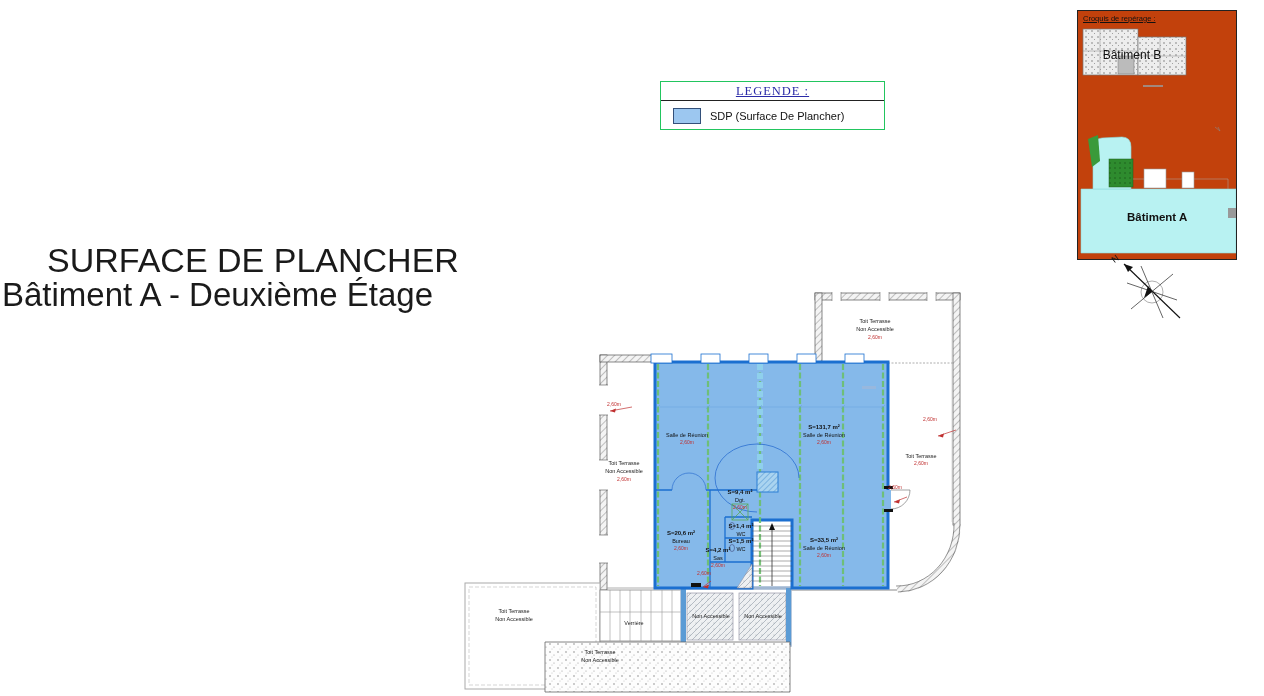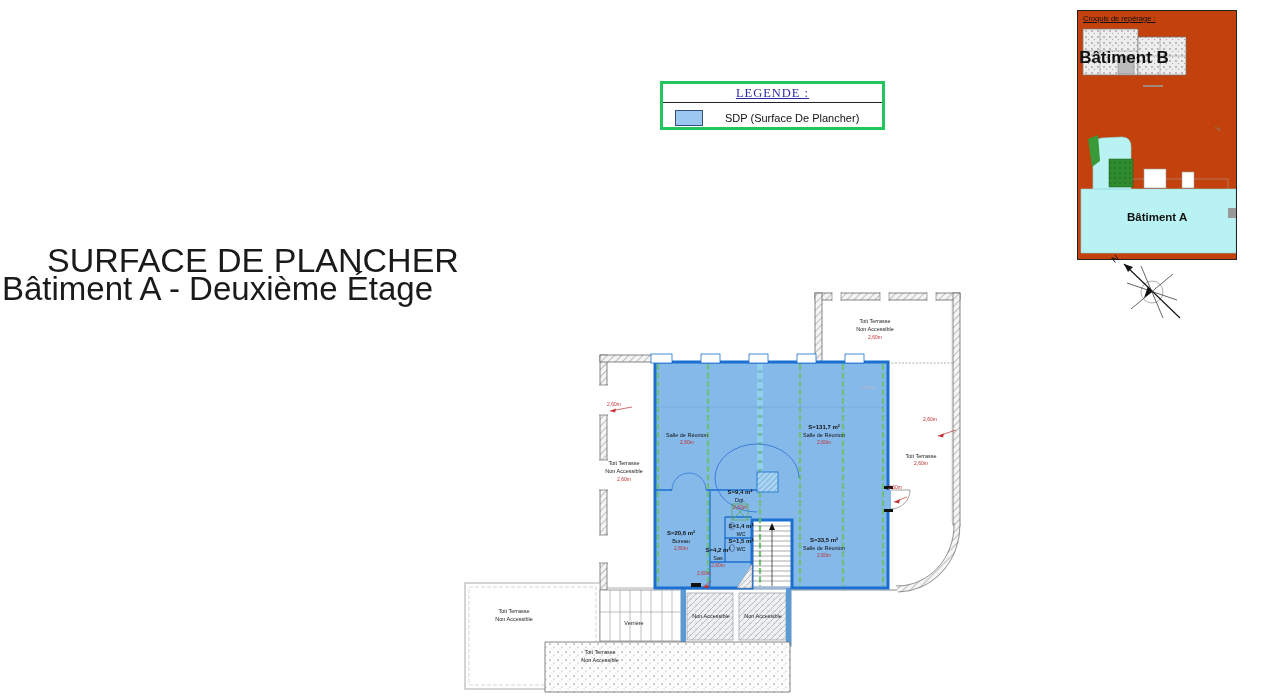--- a/index.html
+++ b/index.html
@@ -1,34 +1,34 @@
 <!DOCTYPE html>
 <html><head>
 <meta charset="utf-8">
 <style>
   html,body{margin:0;padding:0;background:#fff;}
   .page{position:relative;width:1264px;height:696px;background:#fff;overflow:hidden;
         font-family:"Liberation Sans",sans-serif;color:#111;}
 
   
   .title1{position:absolute;left:2px;top:241px;font-size:34px;color:#1a1a1a;white-space:nowrap;margin-left:45px;}
-  .title2{position:absolute;left:2px;top:270px;font-size:33px;color:#1a1a1a;white-space:nowrap;}
-
-  
-  .legend{position:absolute;left:660px;top:81px;width:225px;height:49px;border:3px solid #22c55e;background:#fff;box-sizing:border-box;}
+  .title2{position:absolute;left:2px;top:276px;font-size:33px;color:#1a1a1a;white-space:nowrap;}
+
+  
+  .legend{position:absolute;left:660px;top:81px;width:225px;height:49px;border:1px solid #22c55e;background:#fff;box-sizing:border-box;}
   .legend-header{height:18px;border-bottom:1px solid #222;display:flex;align-items:center;justify-content:center;
                  font-family:"Liberation Serif",serif;font-size:12.5px;letter-spacing:1px;color:#2b2ba8;text-decoration:underline;}
   .legend-row{display:flex;align-items:center;height:29px;padding-left:12px;}
   .legend-swatch{width:26px;height:14px;background:#9CC7F0;border:1px solid #33507a;}
-  .legend-item-label{margin-left:22px;font-size:11px;color:#111;}
+  .legend-item-label{margin-left:9px;font-size:11px;color:#111;}
 
   
   .croquis{position:absolute;left:1077px;top:10px;width:160px;height:250px;border:1px solid #222;background:#c2410c;box-sizing:border-box;}
   .croquis-title{position:absolute;left:5px;top:3px;font-size:7.5px;color:#111;text-decoration:underline;white-space:nowrap;}
-  .bat-b-label{position:absolute;left:0;top:37px;width:92px;text-align:center;font-size:17px;font-weight:bold;color:#111;}
+  .bat-b-label{position:absolute;left:8px;top:37px;width:92px;text-align:center;font-size:12px;font-weight:normal;color:#111;}
   .bat-a-label{position:absolute;left:49px;top:200px;width:88px;text-align:left;font-size:11.5px;font-weight:bold;color:#111;}
   .street-smudge{position:absolute;left:65px;top:74px;width:20px;height:2px;background:#9a9a9a;opacity:.8;}
 
   
   .compass-n{position:absolute;left:1112px;top:254px;font-size:9px;color:#111;transform:rotate(-38deg);}
 
   
   .plab{position:absolute;text-align:center;line-height:1.3;color:#111;}
   .plab .area{display:block;font-size:6px;font-weight:bold;}
   .plab .rname{display:block;font-size:5.5px;}

